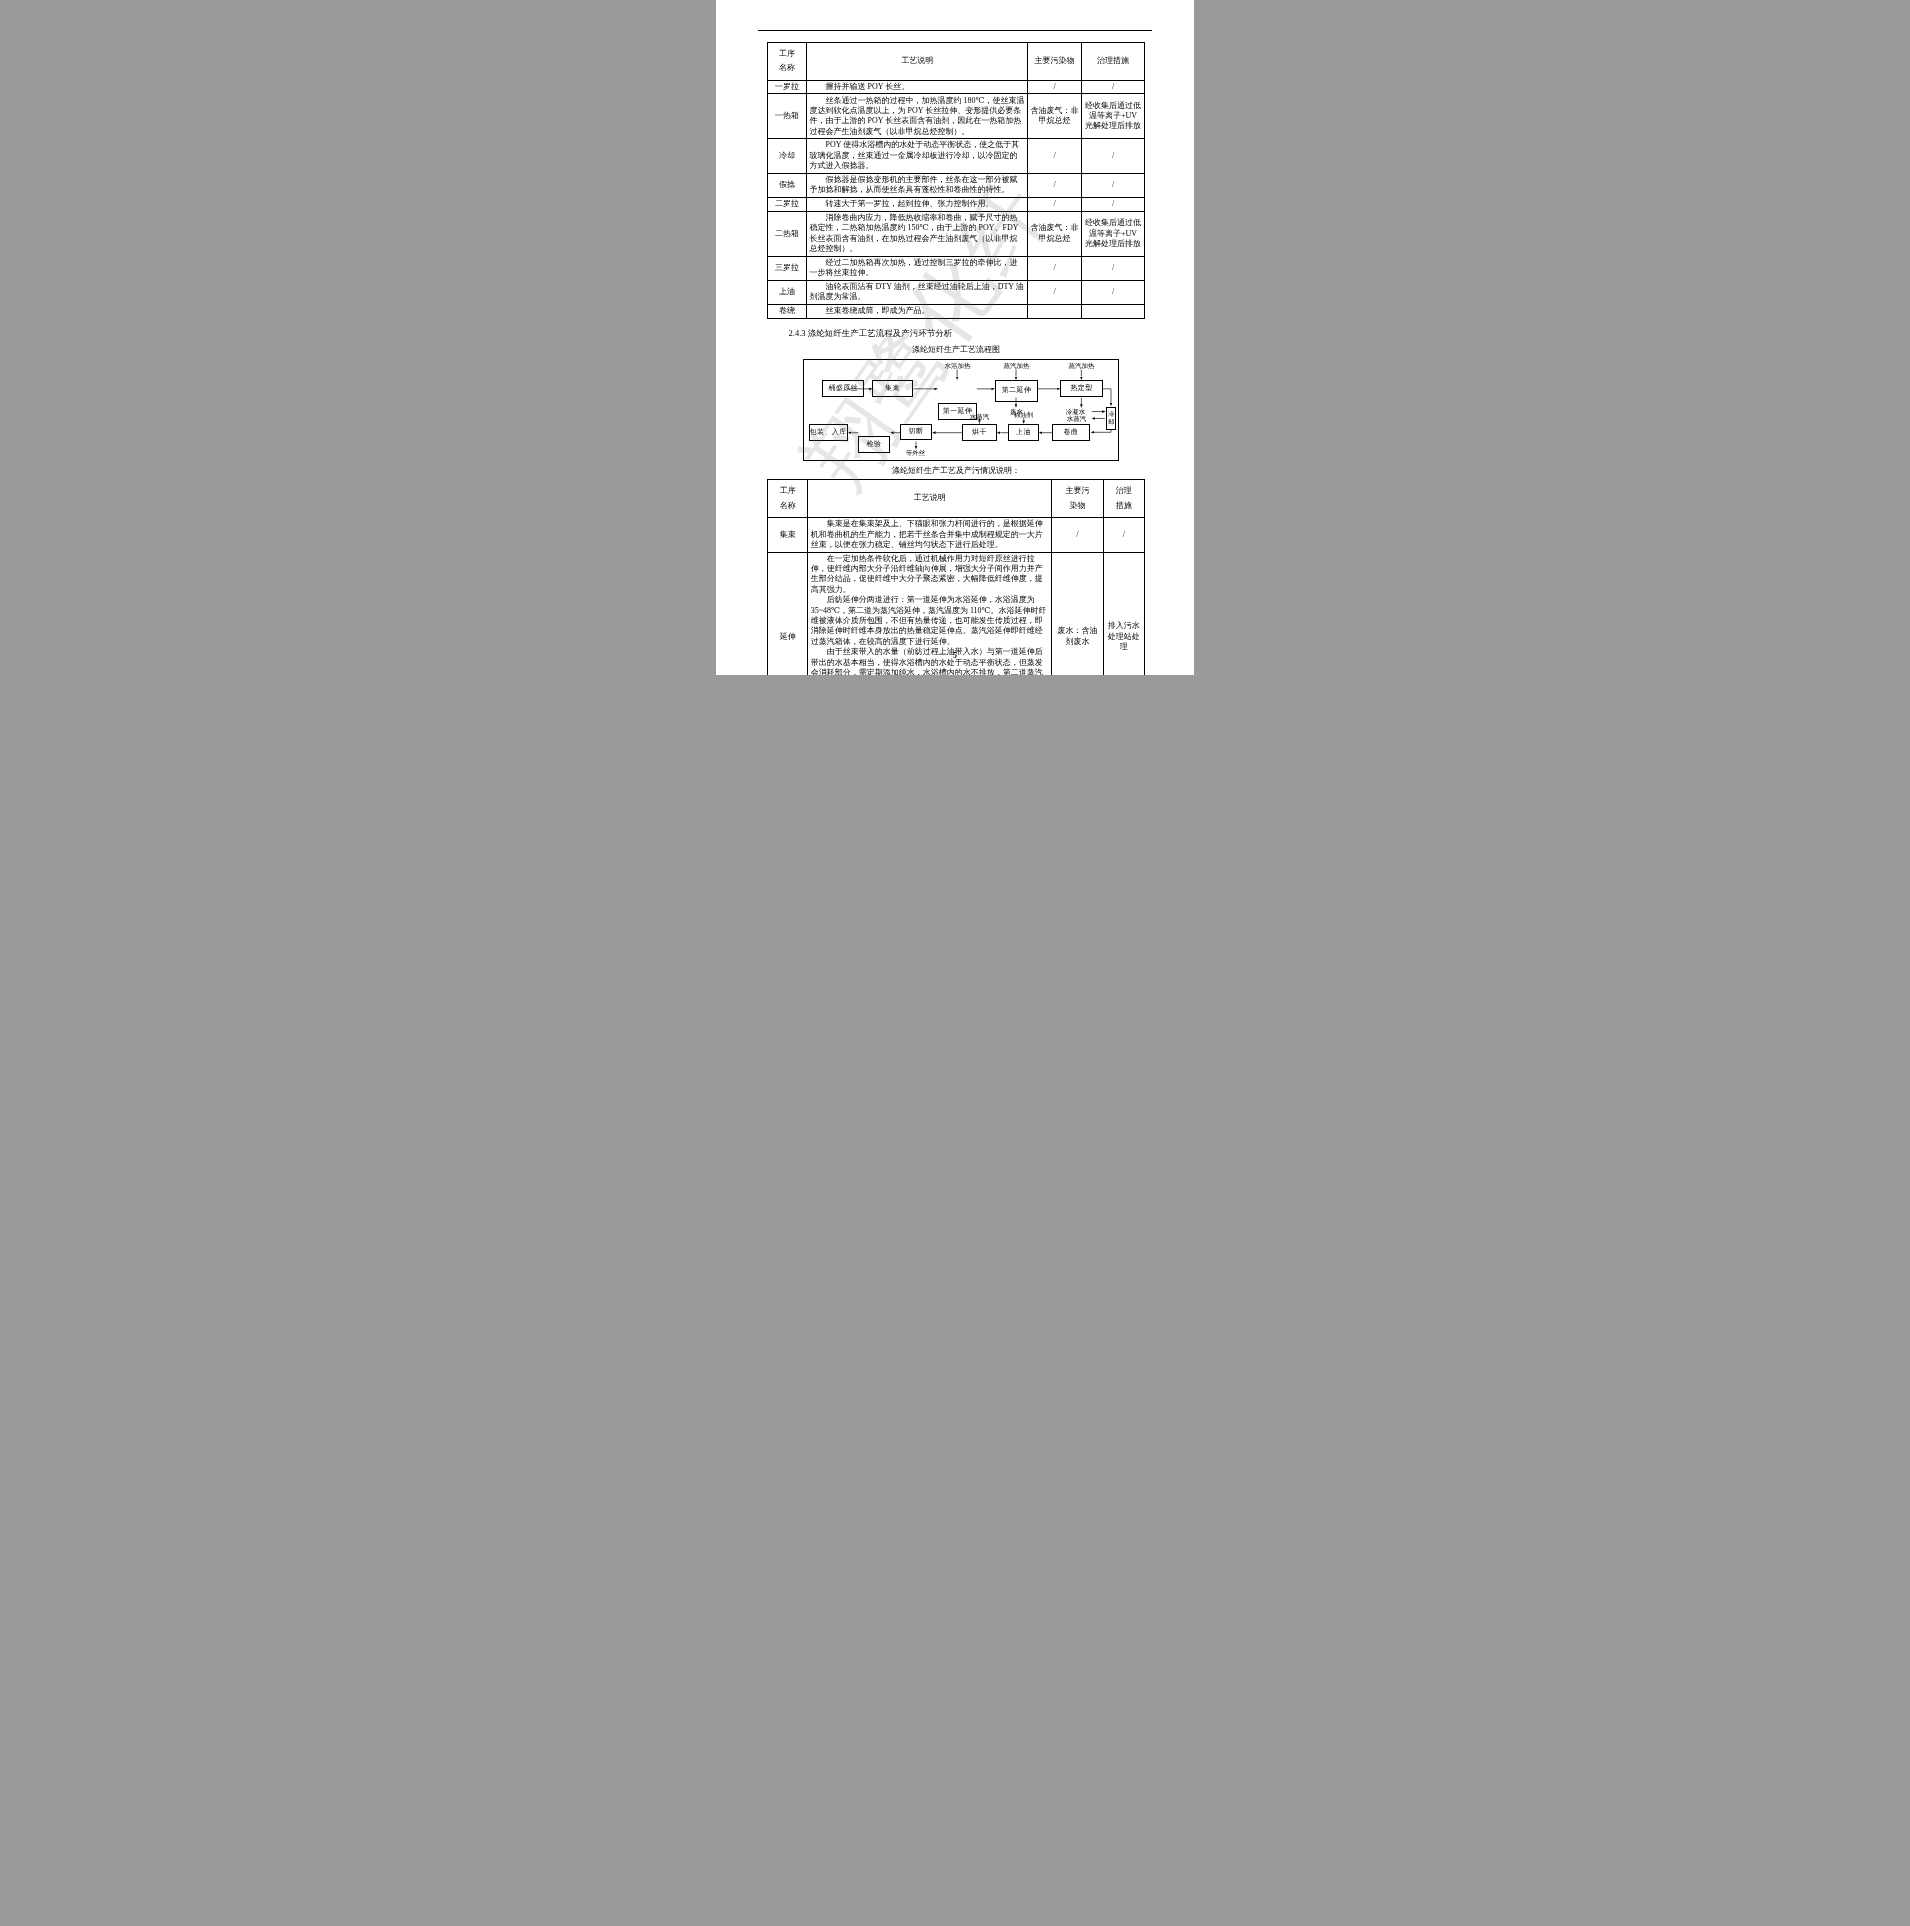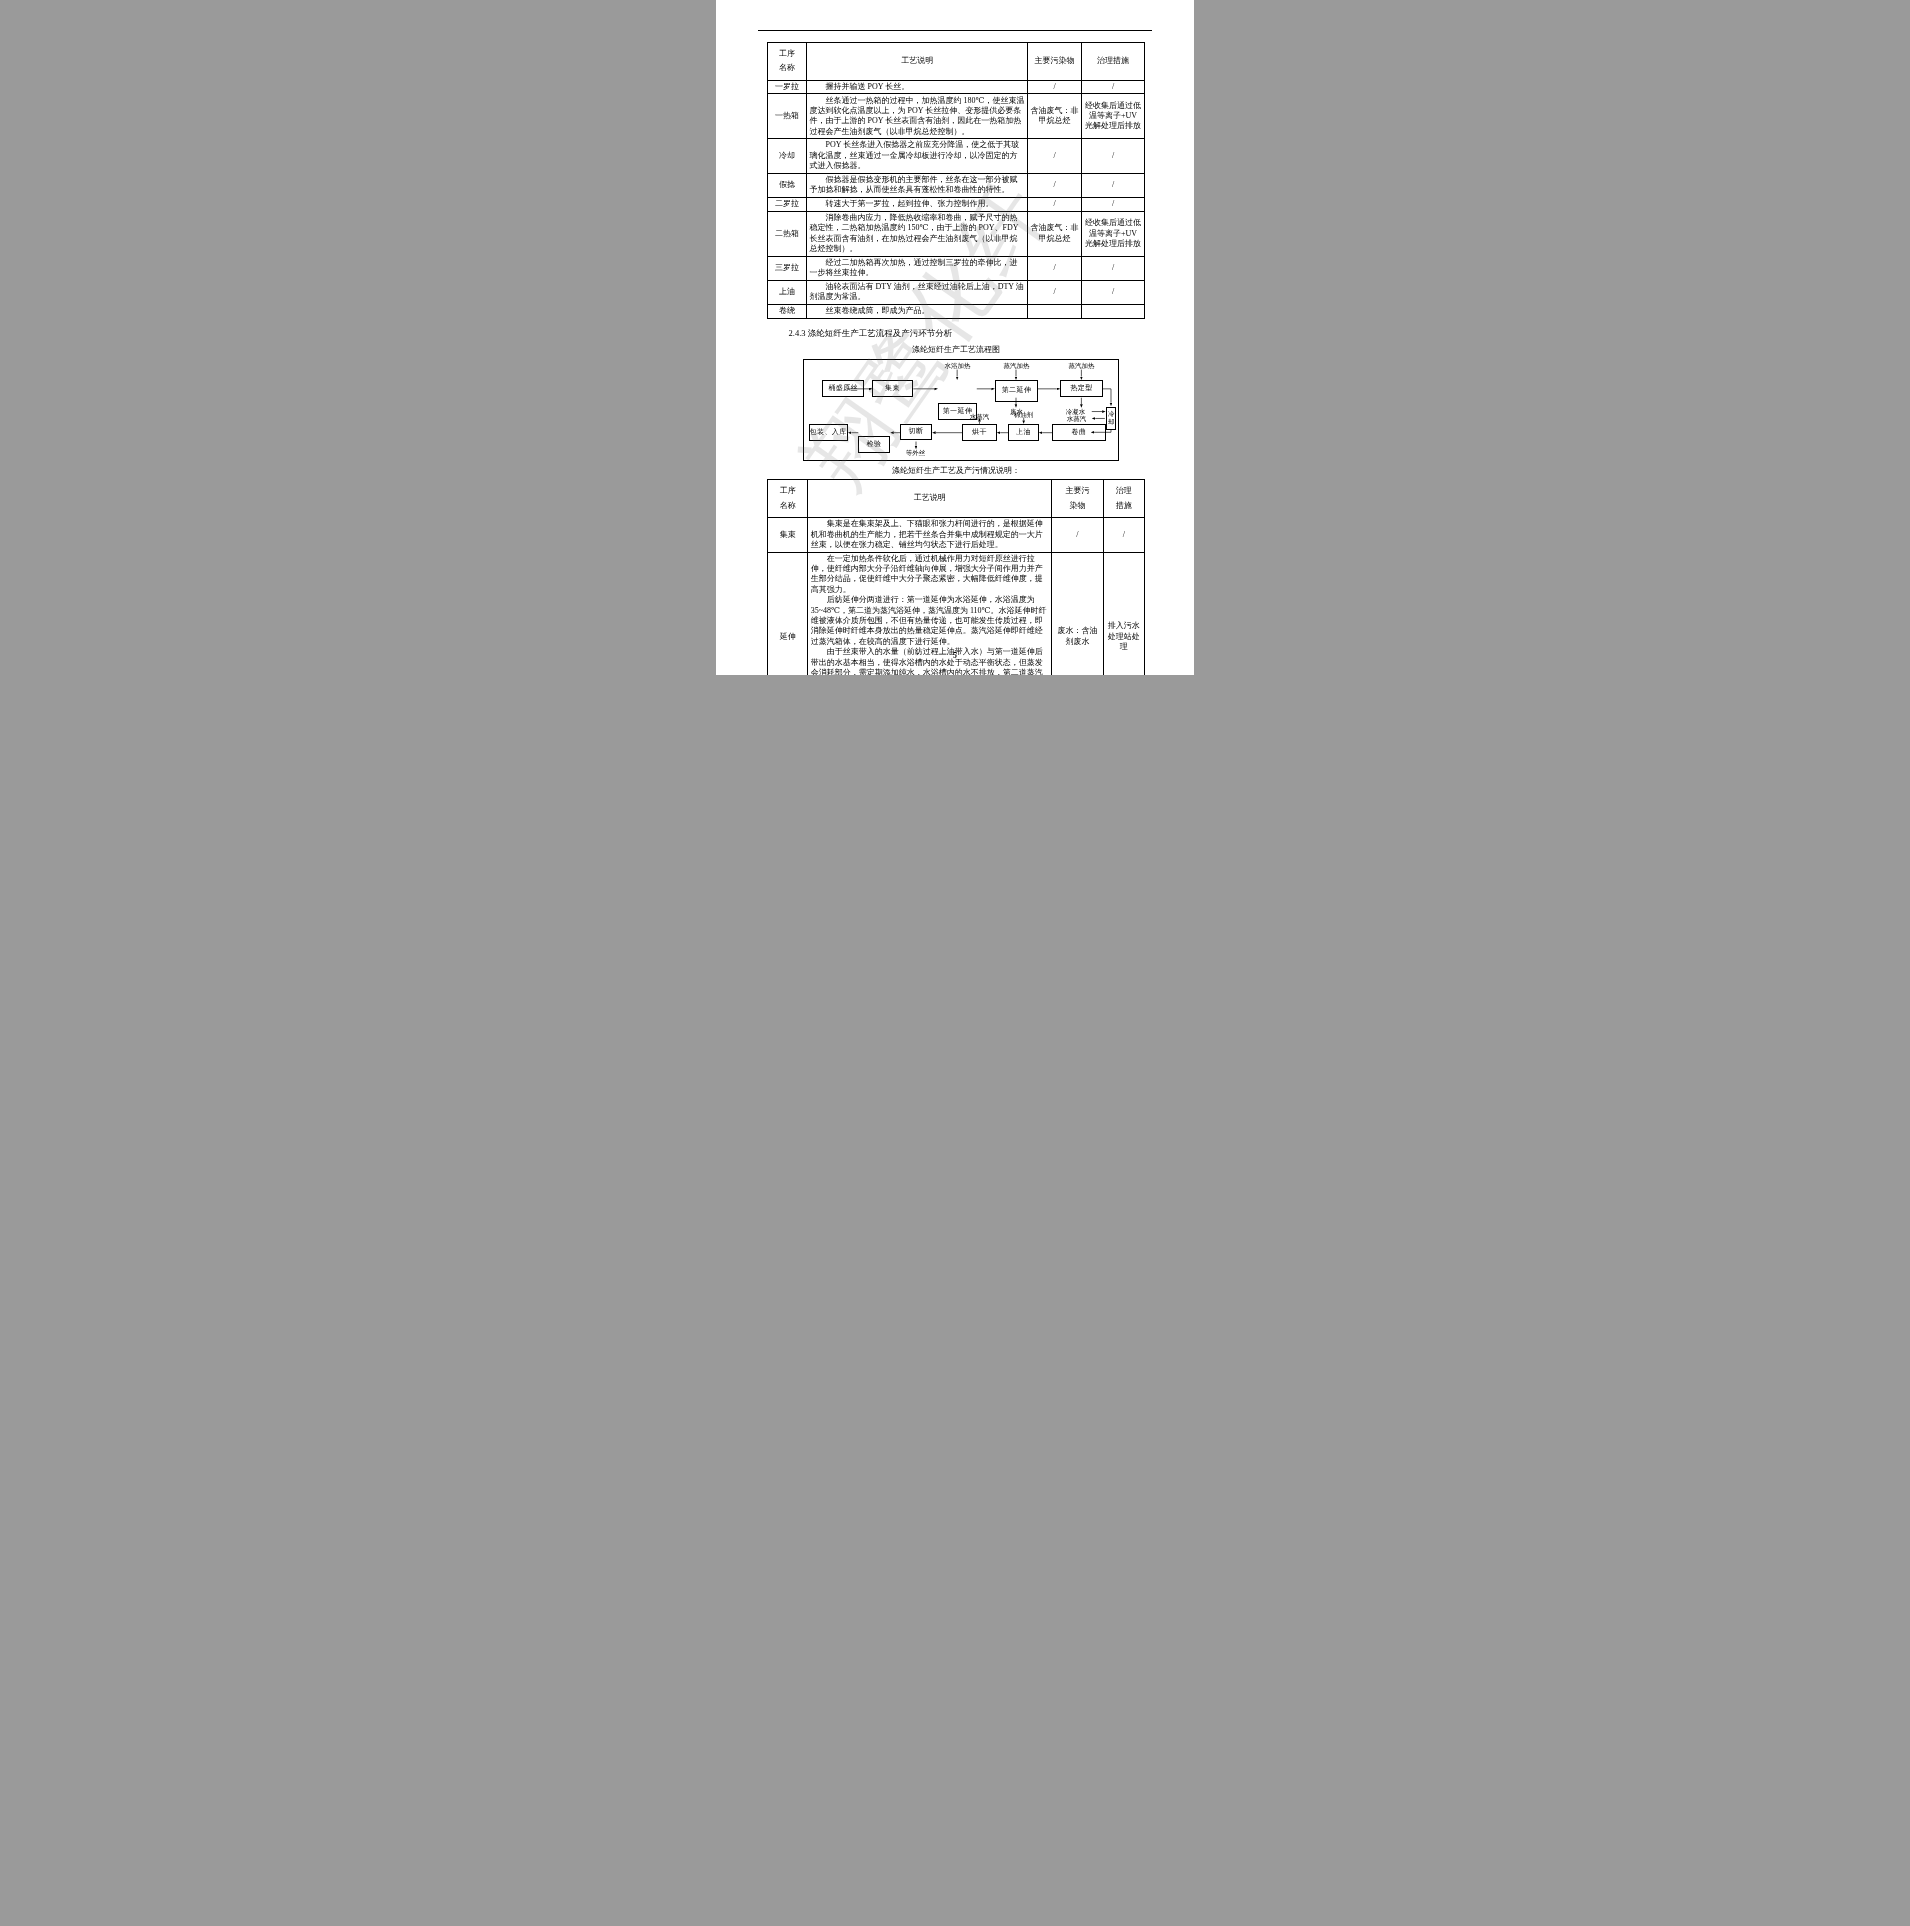--- a/index.html
+++ b/index.html
@@ -83,21 +83,21 @@
         <td class="cell-name">一热箱</td>
         <td class="cell-desc">
               <p>丝条通过一热箱的过程中，加热温度约 180℃，使丝束温度达到软化点温度以上，为 POY 长丝拉伸、变形提供必要条件，由于上游的 POY 长丝表面含有油剂，因此在一热箱加热过程会产生油剂废气（以非甲烷总烃控制）。</p>
             </td>
         <td class="cell-center">含油废气：非甲烷总烃</td>
         <td class="cell-center">经收集后通过低温等离子+UV 光解处理后排放</td>
       </tr>
       <tr>
         <td class="cell-name">冷却</td>
         <td class="cell-desc">
-              <p>POY 长丝条进入假捻器之前应充分降温，使之低于其玻璃化温度，丝束通过一金属冷却板进行冷却，以冷固定的方式进入假捻器。</p>
+              <p>POY 使得水浴槽内的水处于动态平衡状态，使之低于其玻璃化温度，丝束通过一金属冷却板进行冷却，以冷固定的方式进入假捻器。</p>
             </td>
         <td class="cell-center">/</td>
         <td class="cell-center">/</td>
       </tr>
       <tr>
         <td class="cell-name">假捻</td>
         <td class="cell-desc">
               <p>假捻器是假捻变形机的主要部件，丝条在这一部分被赋予加捻和解捻，从而使丝条具有蓬松性和卷曲性的特性。</p>
             </td>
         <td class="cell-center">/</td>
@@ -185,21 +185,21 @@
       <div class="fnode" style="left:68px; top:20px;  width:41px; height:17.7px;">集束</div>
       <div class="fnode" style="left:134px; top:20px;  width:39px; height:17.7px;margin-top:23px;">第一延伸</div>
       <div class="fnode" style="left:191px; top:20px;  width:43px; height:22px;">第二延伸</div>
       <div class="fnode" style="left:256px; top:20px;  width:43px; height:17.7px;text-align:right;">热定型</div>
 
       <div class="fnode" style="left:4.6px;  top:64px; width:39px; height:17.7px;">包装、入库</div>
       <div class="fnode" style="left:54px; top:76px; width:32px;  height:17.7px;">检验</div>
       <div class="fnode" style="left:96px; top:64px; width:32px;  height:16px;">切断</div>
       <div class="fnode" style="left:158px; top:64px; width:35px;  height:17.7px;">烘干</div>
       <div class="fnode" style="left:204px; top:64px; width:31px;  height:17.7px;">上油</div>
-      <div class="fnode" style="left:248px; top:64px; width:54px;  height:17.7px;">卷曲</div>
+      <div class="fnode" style="left:248px; top:64px; width:38px;  height:17.7px;">卷曲</div>
 
       <div class="fnode" style="left:302px; top:47px; width:10.4px;  height:23px; letter-spacing:0; font-size:6.5px;">冷却</div>
 
       <div class="flabel" style="left:134px; top:1.9px;   width:39px;">水浴加热</div>
       <div class="flabel" style="left:191px; top:1.9px;   width:43px;">蒸汽加热</div>
       <div class="flabel" style="left:256px; top:1.9px;   width:43px;">蒸汽加热</div>
       <div class="flabel" style="left:195px; top:48px; width:35px;">废水</div>
       <div class="flabel" style="left:256px; top:48px; width:31px;">冷凝水</div>
       <div class="flabel" style="left:160px; top:53px; width:31px;">水蒸汽</div>
       <div class="flabel" style="left:204px; top:51px; width:31px;">棉油剂</div>

